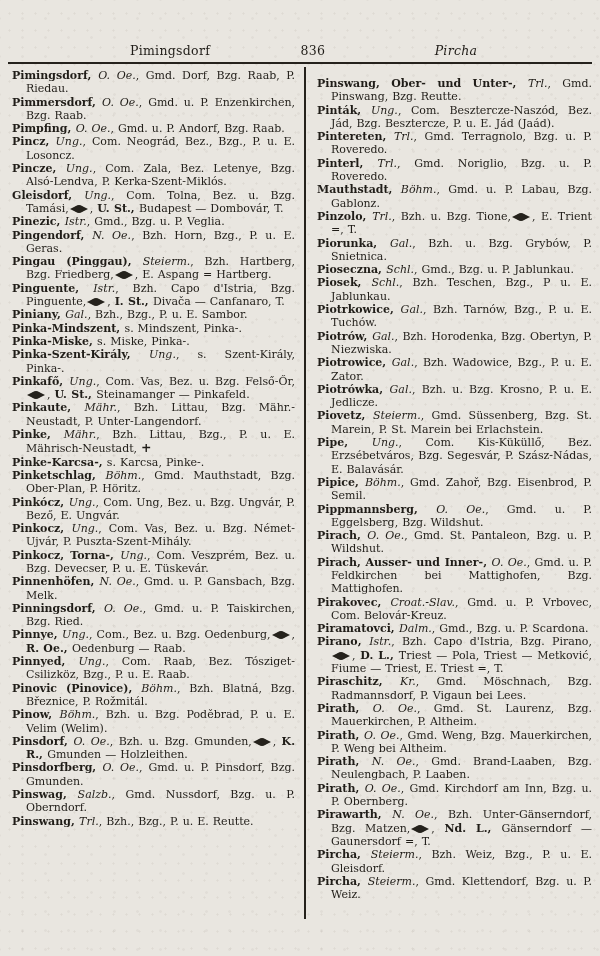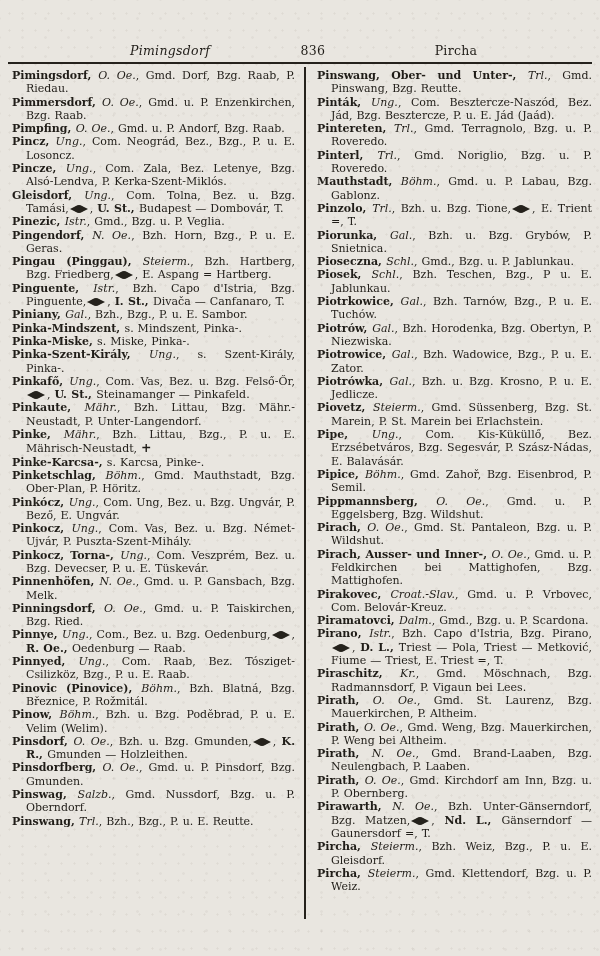--- a/index.html
+++ b/index.html
@@ -13,28 +13,28 @@
   }
   .page{
     position:absolute;inset:0;
     background-image:
       radial-gradient(circle, rgba(70,60,45,.07) 0 .8px, transparent 1.4px),
       radial-gradient(circle, rgba(70,60,45,.05) 0 1px, transparent 1.6px);
     background-size:13px 17px, 23px 19px;
     background-position:3px 5px, 11px 9px;
   }
   .hdr{position:absolute;top:43px;font-size:12.5px;letter-spacing:.3px;transform:translateX(-50%);white-space:nowrap;}
-  #hdr-left{left:170px;font-style:italic;}
+  #hdr-left{left:170px;}
   #hdr-center{left:313px;}
-  #hdr-right{left:456px;}
+  #hdr-right{left:456px;font-style:italic;}
   .hdr-rule{position:absolute;top:62px;left:8px;width:584px;height:2px;background:#25221c;}
   .col-divider{position:absolute;top:67px;left:304px;width:1.5px;height:852px;background:#25221c;}
   .column{position:absolute;top:69px;}
   #col-left{left:12px;width:283px;}
-  #col-right{left:317px;width:275px;}
+  #col-right{left:317px;width:275px;margin-top:8px;}
   .entry{
     margin:0;
     font-size:11px;
     line-height:13.3px;
     text-align:justify;
     padding-left:14px;
     text-indent:-14px;
     word-spacing:.5px;
   }
   .hw{font-weight:bold;}

